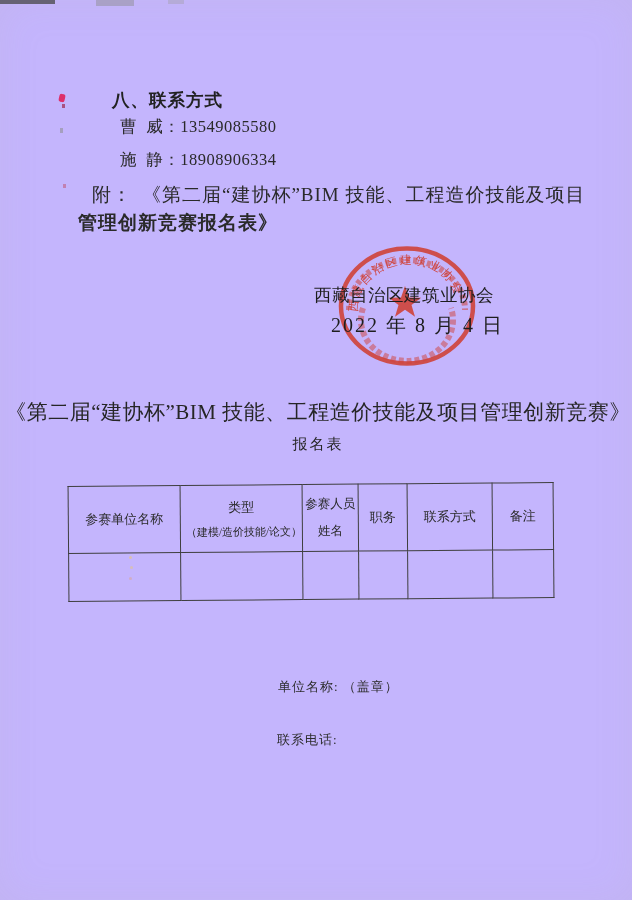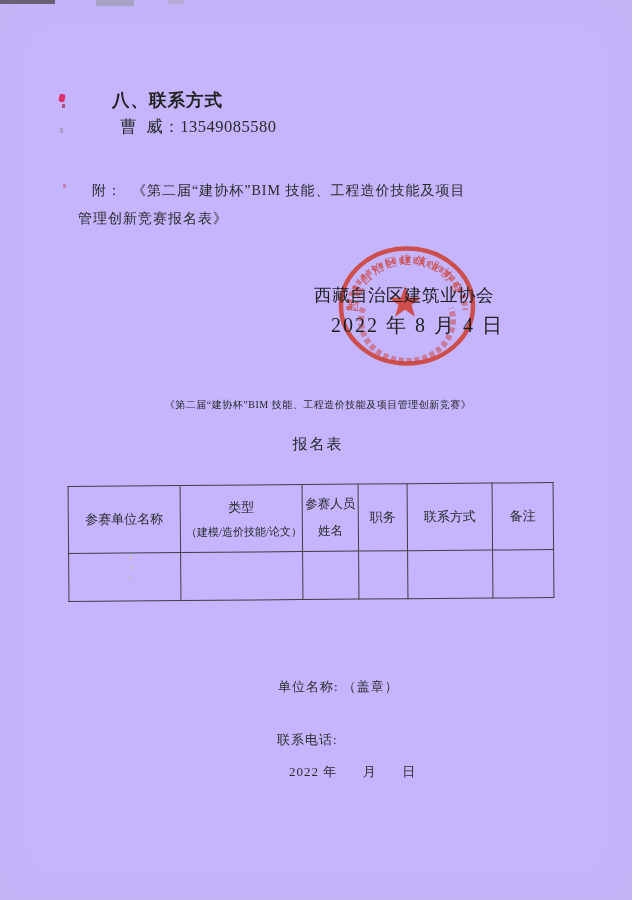--- a/index.html
+++ b/index.html
@@ -26,38 +26,38 @@
   .a-dot3{left:129px;top:577px;width:3px;height:3px;background:#dba9a0;opacity:.6;border-radius:50%;}
   
   .heading{
     position:absolute;left:112px;top:88px;
     font-family:"Liberation Sans","DejaVu Sans",sans-serif;
     font-weight:bold;font-size:17.5px;letter-spacing:1px;color:#222;
   }
   .contact-line{position:absolute;left:120px;font-size:16.5px;letter-spacing:.5px;white-space:pre;}
   .contact-1{top:116px;text-align:center;}
   .contact-2{top:149px;}
-  .attach-line{position:absolute;font-size:14px;letter-spacing:1px;white-space:pre;}
+  .attach-line{position:absolute;font-size:19px;letter-spacing:1px;white-space:pre;}
   .attach-1{left:92px;top:182px;}
   .attach-1 .attach-rest{margin-left:10px;}
-  .attach-2{left:78px;top:210px;}
+  .attach-2{left:78px;top:210px;font-weight:bold;}
   
   .seal-svg{position:absolute;left:335px;top:244px;width:144px;height:124px;}
   .seal-org{
     position:absolute;left:314px;top:283px;width:180px;
     font-size:17.5px;letter-spacing:.5px;color:#1e1e1e;white-space:pre;
   }
   .seal-date{
     position:absolute;left:331px;top:312px;
     font-size:20px;letter-spacing:2px;color:#1e1e1e;white-space:pre;
   }
   
   .form-title{
     position:absolute;left:0;top:398px;width:636px;
-    text-align:center;font-size:10px;letter-spacing:.5px;color:#262626;white-space:pre;
+    text-align:center;font-size:21px;letter-spacing:.5px;color:#262626;white-space:pre;
   }
   .form-subtitle{
     position:absolute;left:0;top:435px;width:636px;
     text-align:center;font-size:15px;letter-spacing:2px;color:#262626;
   }
   
   .reg-table{
     position:absolute;left:68px;top:484px;width:485px;
     border-collapse:collapse;table-layout:fixed;
     transform:rotate(-0.45deg);
@@ -94,20 +94,21 @@
   <div class="artifact a-speck3"></div>
   <div class="artifact a-speck4"></div>
   <div class="artifact a-dot1"></div>
   <div class="artifact a-dot2"></div>
   <div class="artifact a-dot3"></div>
 
   <div class="heading">八、联系方式</div>
 
   <div class="contact-line contact-1"><span>曹  威</span><span>：</span><span>13549085580</span></div>
 
+  <div class="contact-line contact-2"><span>施  静</span><span>：</span><span>18908906334</span></div>
 
   <div class="attach-line attach-1"><span>附：</span><span class="attach-rest">《第二届“建协杯”BIM 技能、工程造价技能及项目</span></div>
   <div class="attach-line attach-2">管理创新竞赛报名表》</div>
 
   <svg class="seal-svg" viewBox="0 0 144 124" xmlns="http://www.w3.org/2000/svg">
     <ellipse cx="72" cy="62" rx="66" ry="57.5" fill="none" stroke="#cf4239" stroke-width="4.5" opacity="0.9"></ellipse>
     <path id="tib-arc" d="M 14 66 A 58 50 0 1 1 130 66" fill="none" stroke="#cf4239" stroke-width="6" stroke-dasharray="4 3" opacity="0.55"></path>
     <path id="bot-arc" d="M 28 64 A 46 41 0 1 0 116 64" fill="none" stroke="#cf4239" stroke-width="6" stroke-dasharray="5 3" opacity="0.5"></path>
     <path id="ring-text-path" d="M 22 64 A 50 44 0 1 1 122 64" fill="none" stroke="none"></path>
     <text font-size="11.5" letter-spacing="2.5" fill="#cf4239" opacity="0.95" transform="rotate(-8 72 62)" font-family="Liberation Serif, DejaVu Serif, serif">
@@ -159,15 +160,14 @@
         <td></td>
         <td></td>
         <td></td>
         <td></td>
       </tr>
     </tbody>
   </table>
 
   <div class="footer-line f-unit">单位名称: （盖章）</div>
   <div class="footer-line f-phone">联系电话:</div>
-  <div class="footer-line f-date">2022 年      月      日</div>
 
 </div>
 
 </body></html>

